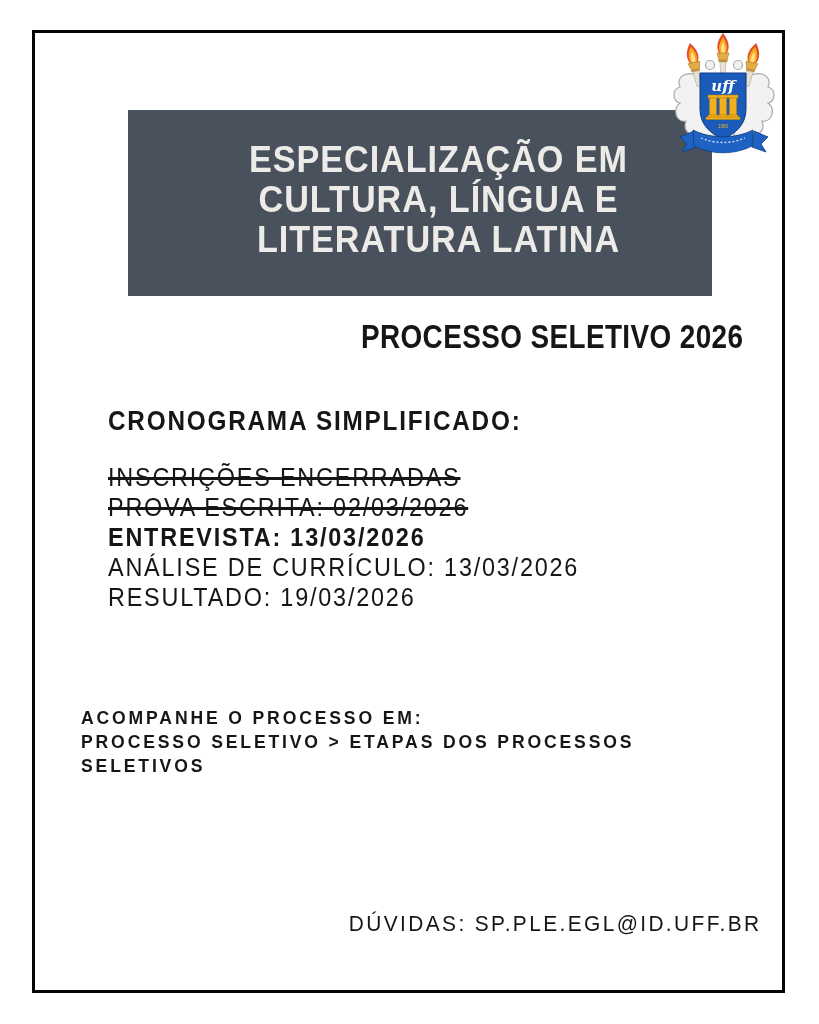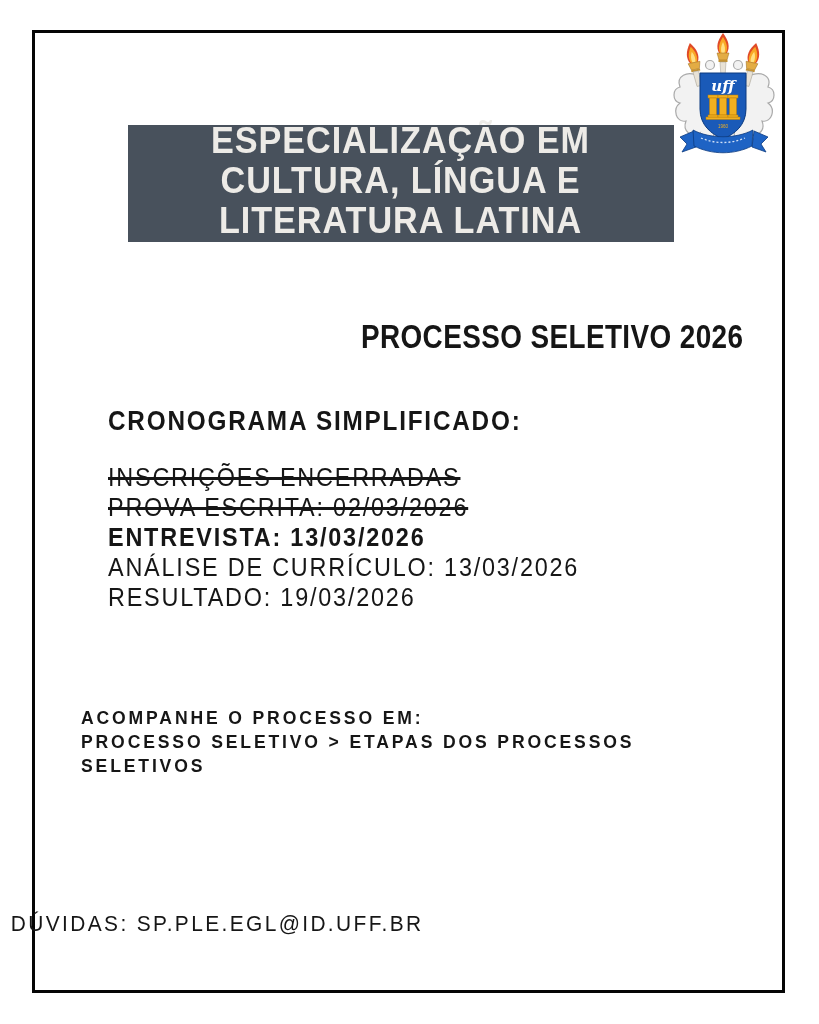--- a/index.html
+++ b/index.html
@@ -7,23 +7,23 @@
     width:819px;height:1024px;position:relative;overflow:hidden;
     background:#ffffff;
     font-family:"Liberation Sans", sans-serif;
     color:var(--ink,#161616);
   }
   .frame{
     position:absolute;left:32px;top:30px;width:753px;height:963px;
     box-sizing:border-box;border:3px solid #050505;background:#ffffff;
   }
   .header-box{
-    position:absolute;left:128px;top:125px;width:546px;height:117px;
+    position:absolute;left:128px;top:110px;width:546px;height:186px;
     background:var(--header-bg,#48515C);
-    display:flex;align-items:center;justify-content:center;
+    display:flex;align-items:center;justify-content:center;padding-left:38px;
   }
   .header-title{
     white-space:pre-line;text-align:center;
     font-weight:700;font-size:36px;line-height:40px;letter-spacing:1px;
     color:#EDEBE7;
     transform:scaleX(.95);transform-origin:center;
     padding-bottom:6px;
   }
   .logo{position:absolute;left:670px;top:33px;width:108px;height:130px;}
   .subtitle{
@@ -50,21 +50,21 @@
   }
   .schedule-list li.bold{font-weight:700;}
   .follow{
     position:absolute;left:81px;top:706px;width:700px;
     transform:scaleX(.95);transform-origin:top left;
   }
   .follow div{
     font-weight:700;font-size:18.5px;line-height:24px;letter-spacing:3px;
   }
   .contact{
-    position:absolute;left:0;top:909px;width:772px;text-align:left;
+    position:absolute;left:0;top:909px;width:772px;text-align:right;
   }
   .contact span{
     display:inline-block;font-size:22px;line-height:30px;letter-spacing:2.5px;
     transform:scaleX(.95);transform-origin:center;
   }
 </style>
 </head>
 <body>
 
 <div class="frame"></div>

